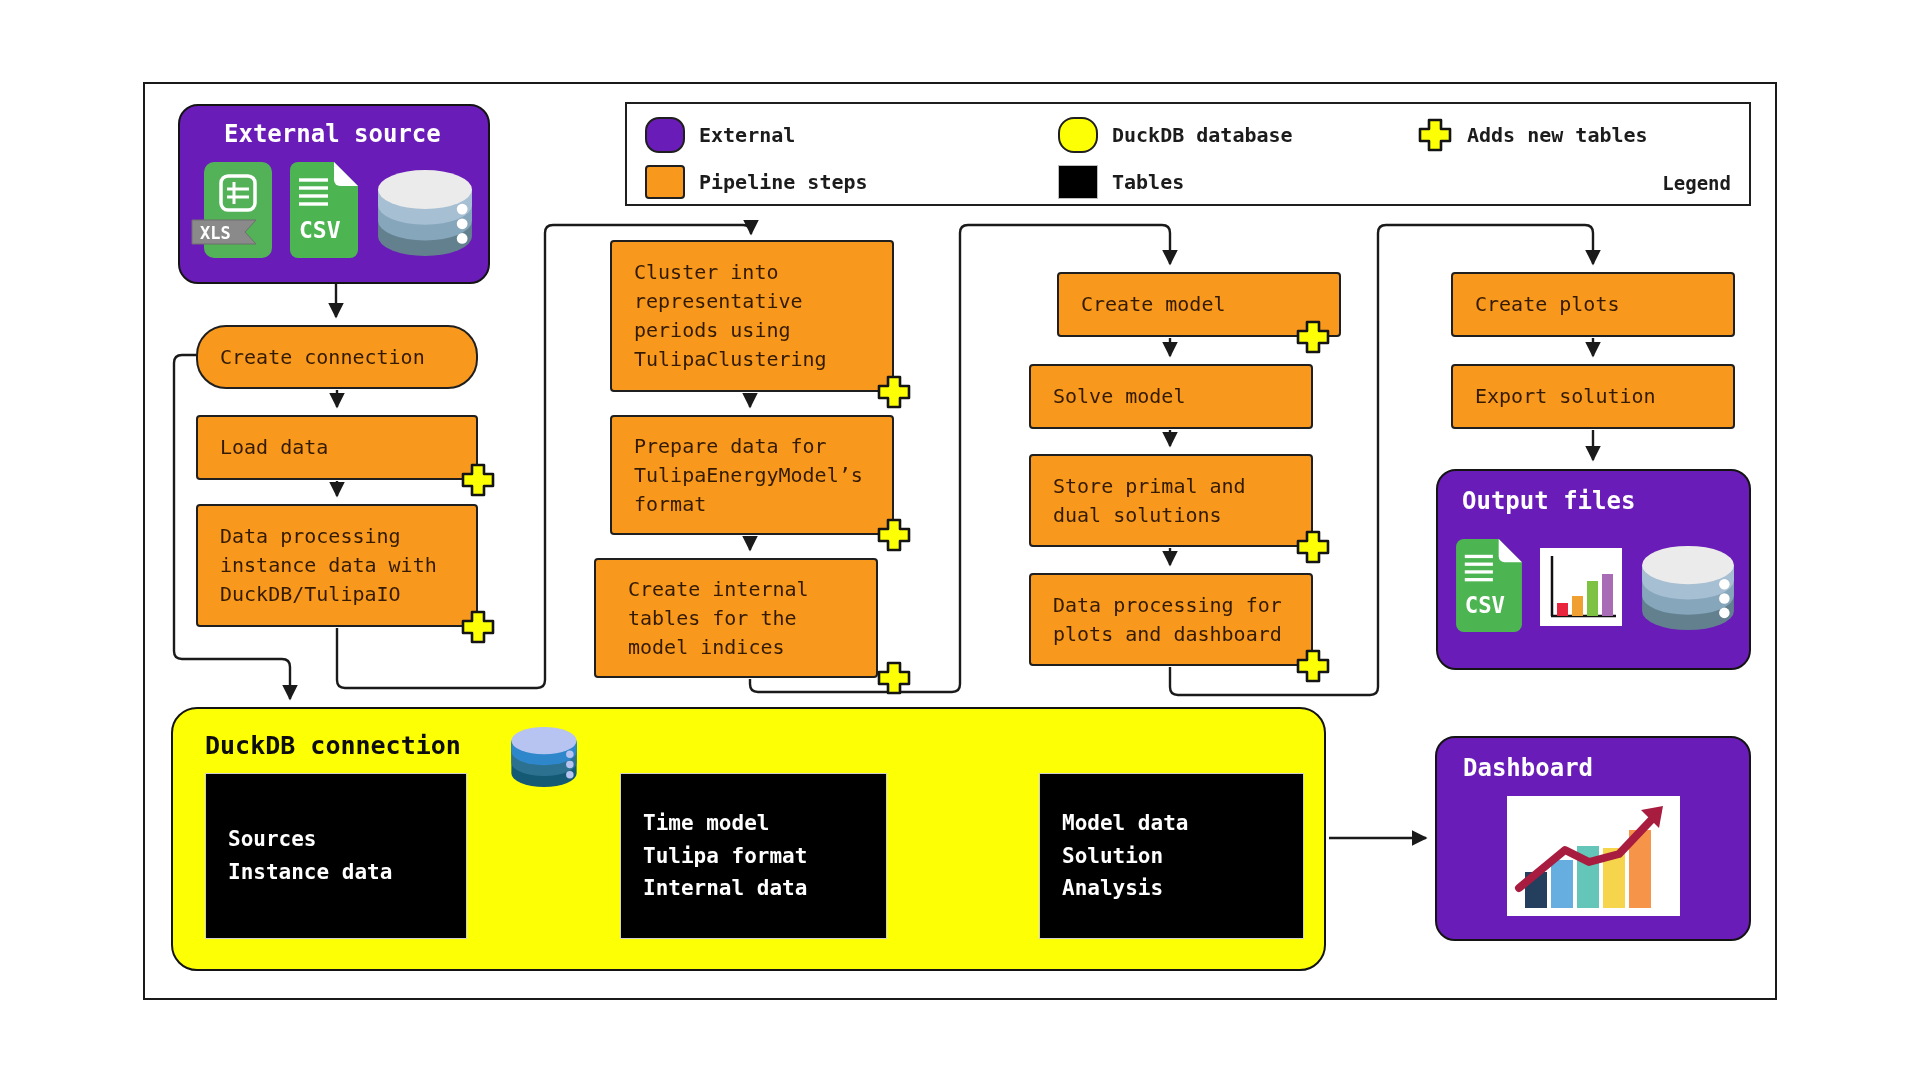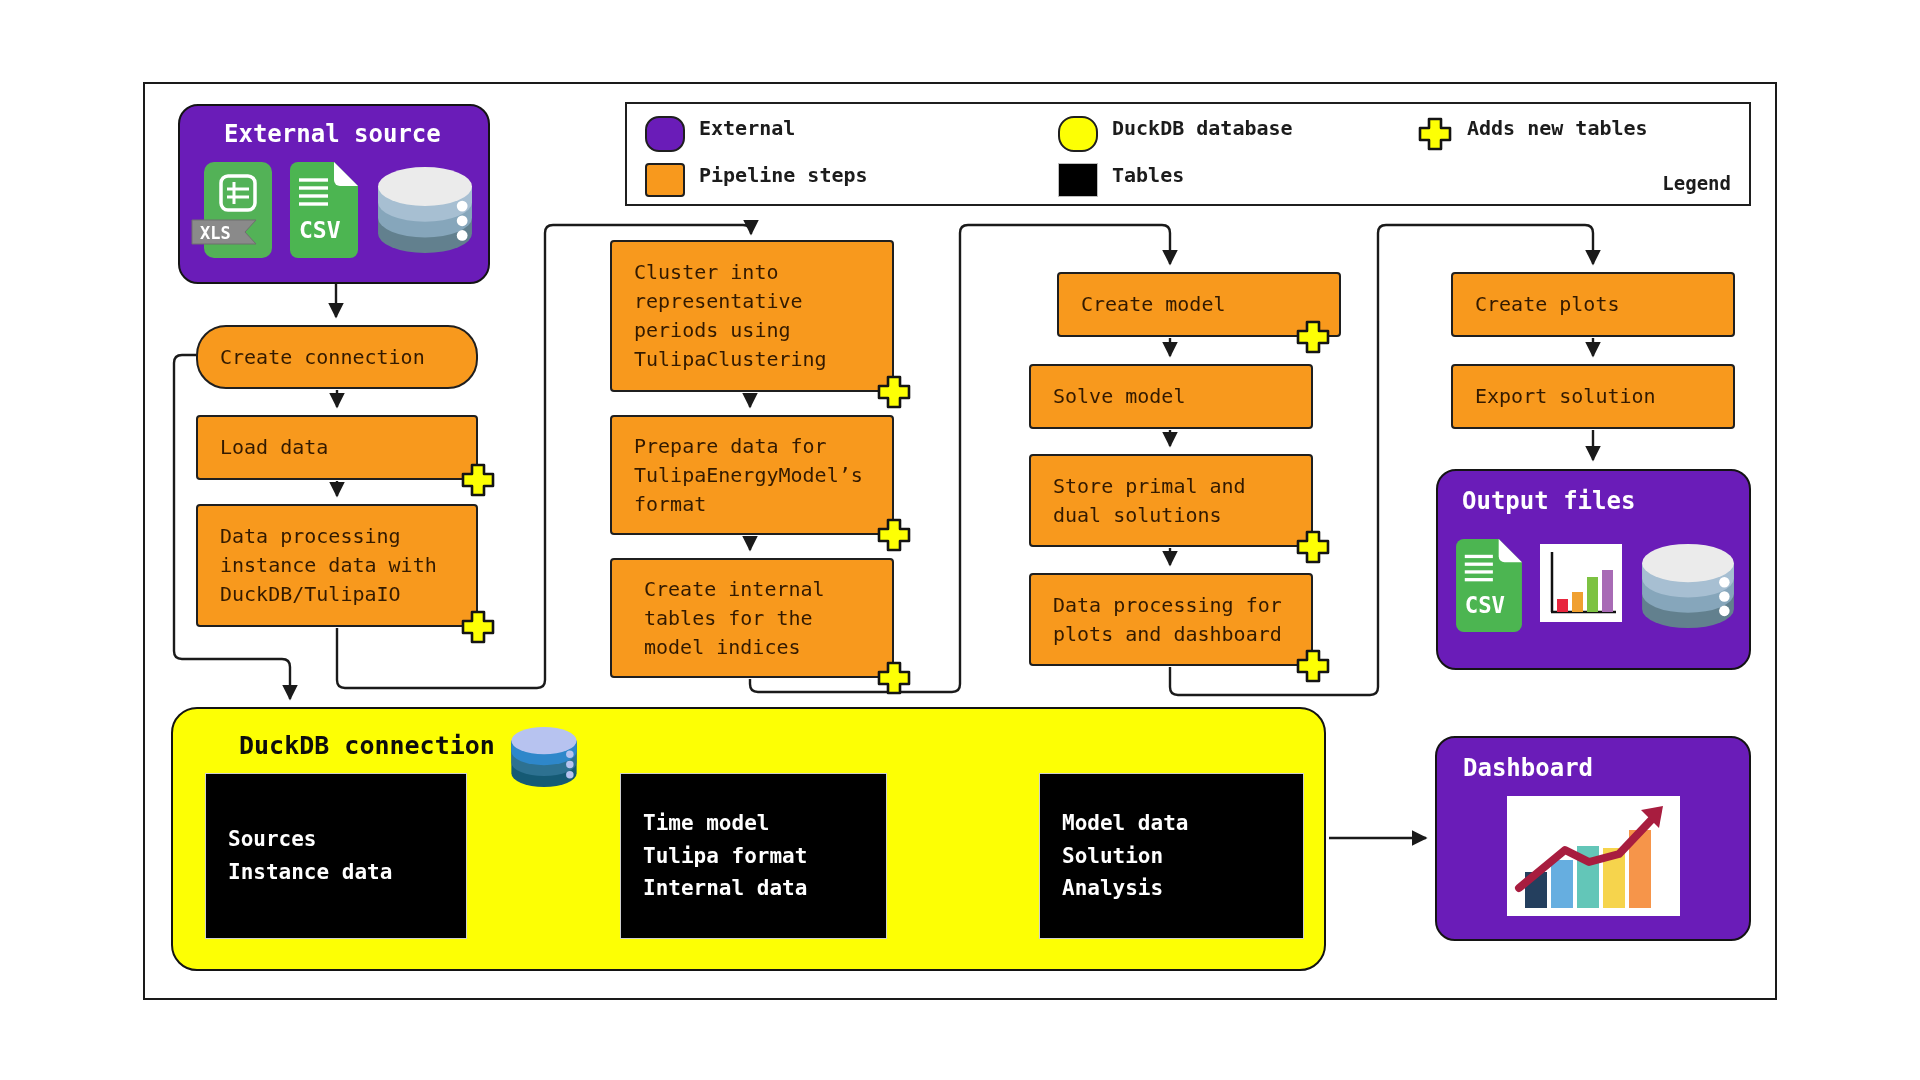--- a/index.html
+++ b/index.html
@@ -17,38 +17,38 @@
   .step{position:absolute;background:var(--orange);border:2px solid #1f1f1f;border-radius:4px;
         box-sizing:border-box;display:flex;flex-direction:column;justify-content:center;
         padding:0 22px;color:#331a00;font-weight:normal;font-size:20px;line-height:1.45;}
   
   .container-purple{position:absolute;background:var(--purple);border:2px solid #141414;
         border-radius:20px;box-sizing:border-box;color:#ffffff;}
   .container-title{position:absolute;font-weight:bold;font-size:24px;color:#ffffff;}
   
   .container-yellow{position:absolute;background:var(--yellow);border:2.5px solid #141414;
         border-radius:26px;box-sizing:border-box;}
-  .yellow-title{position:absolute;font-weight:bold;font-size:25px;color:#0d0d0d;margin-left:34px;}
+  .yellow-title{position:absolute;font-weight:bold;font-size:25px;color:#0d0d0d;}
   
   .table-black{position:absolute;background:var(--table-bg);border:1px solid #cfcfcf;
         box-sizing:border-box;color:#ffffff;font-weight:bold;font-size:21px;line-height:1.55;
         display:flex;flex-direction:column;justify-content:center;padding:0 22px;}
   
   .legend{position:absolute;left:625px;top:102px;width:1126px;height:104px;background:#fff;
         border:2px solid #1f1f1f;box-sizing:border-box;}
-  .legend-item{position:absolute;display:flex;align-items:flex-start;gap:14px;height:38px;}
+  .legend-item{position:absolute;display:flex;align-items:center;gap:14px;height:38px;}
   .legend-label{font-size:20px;font-weight:bold;color:#1c1c1c;white-space:nowrap;}
   .sw{box-sizing:border-box;border:2.5px solid #1f1f1f;}
   .sw-purple{width:40px;height:36px;border-radius:14px;background:var(--purple);}
   .sw-yellow{width:40px;height:36px;border-radius:16px;background:var(--yellow);}
   .sw-orange{width:40px;height:34px;border-radius:4px;background:var(--orange);}
   .sw-black{width:40px;height:34px;border:1px solid #bdbdbd;background:#000;}
   .legend-caption{position:absolute;right:18px;bottom:10px;font-size:19px;font-weight:bold;color:#1c1c1c;}
   .plus{position:absolute;width:36px;height:36px;}
-  .iconrow{position:absolute;display:flex;align-items:center;gap:18px;}
+  .iconrow{position:absolute;display:flex;align-items:flex-end;gap:18px;}
 </style>
 </head>
 <body>
 
 <div class="stage">
   <div class="frame"></div>
 
   <svg class="connectors" viewBox="0 0 1920 1080">
     <defs>
       <marker id="arr" viewBox="0 0 10 10" refX="9" refY="5" markerWidth="6.5" markerHeight="6.5" orient="auto-start-reverse">
@@ -144,21 +144,21 @@
   <div class="step" style="left:196px;top:504px;width:282px;height:123px;">
     <span>Data processing instance data with DuckDB/TulipaIO</span>
   </div>
 
   <div class="step" style="left:610px;top:240px;width:284px;height:152px;">
     <span>Cluster into representative periods using TulipaClustering</span>
   </div>
   <div class="step" style="left:610px;top:415px;width:284px;height:120px;">
     <span>Prepare data for TulipaEnergyModel’s format</span>
   </div>
-  <div class="step" style="left:610px;top:558px;width:284px;height:120px;padding-left:32px;">
+  <div class="step" style="left:594px;top:558px;width:284px;height:120px;padding-left:32px;">
     <span>Create internal tables for the model indices</span>
   </div>
 
   <div class="step" style="left:1029px;top:272px;width:284px;height:65px;margin-left:28px;">
     <span>Create model</span>
   </div>
   <div class="step" style="left:1029px;top:364px;width:284px;height:65px;">
     <span>Solve model</span>
   </div>
   <div class="step" style="left:1029px;top:454px;width:284px;height:93px;">

